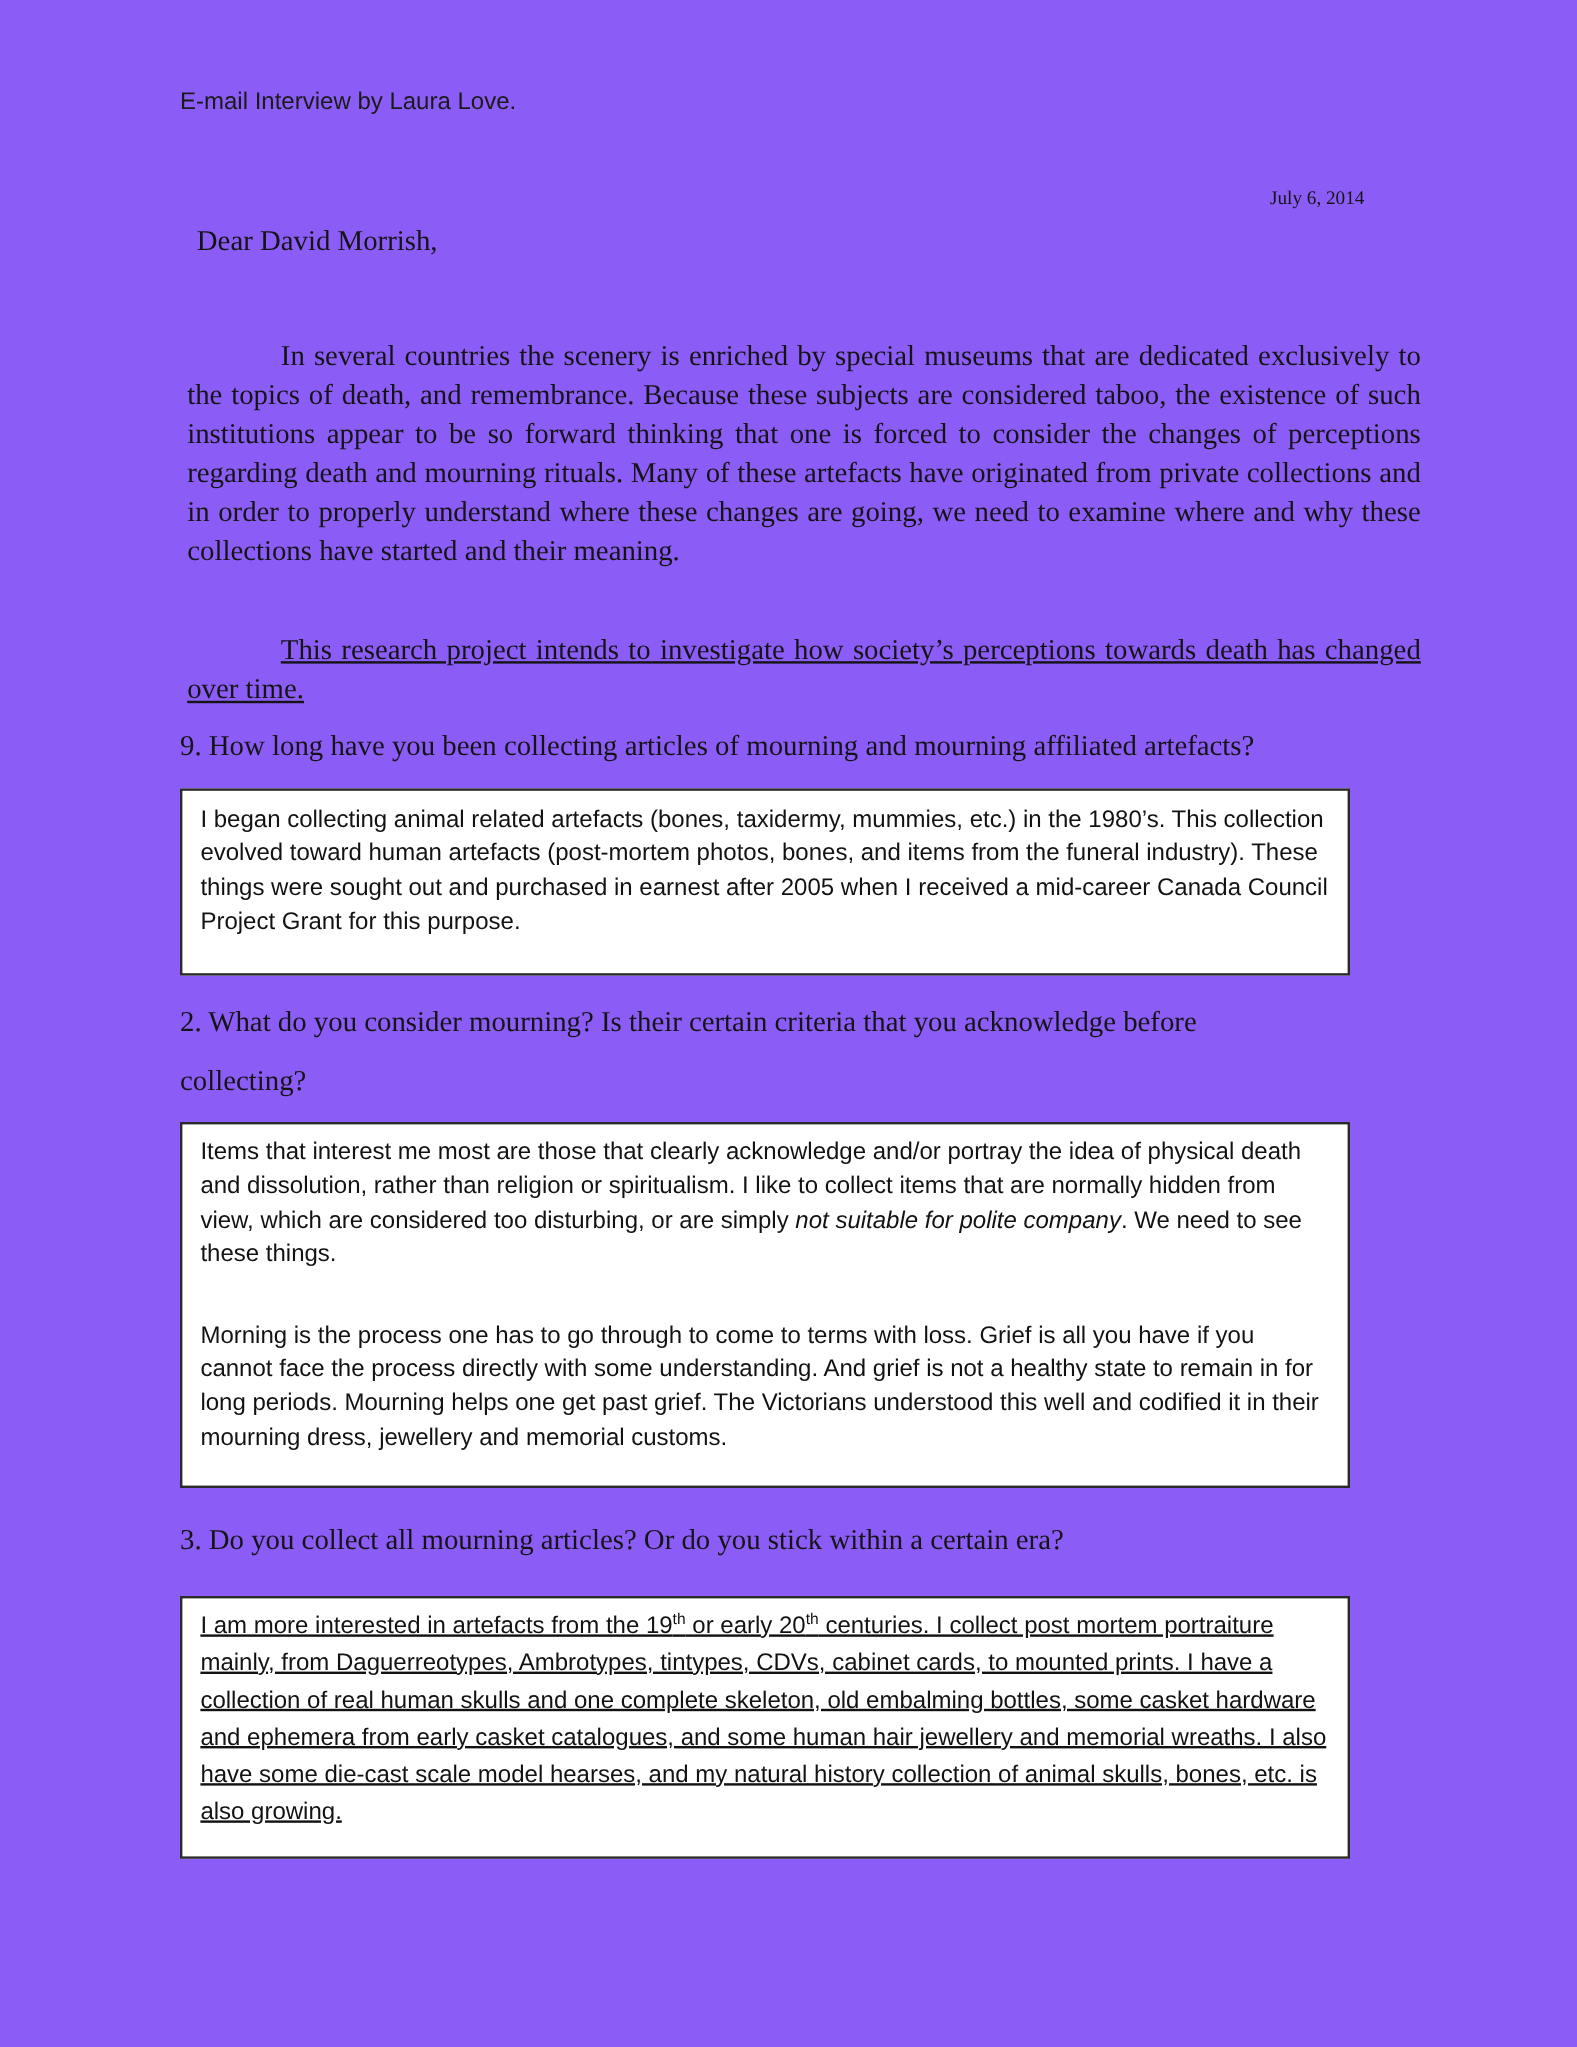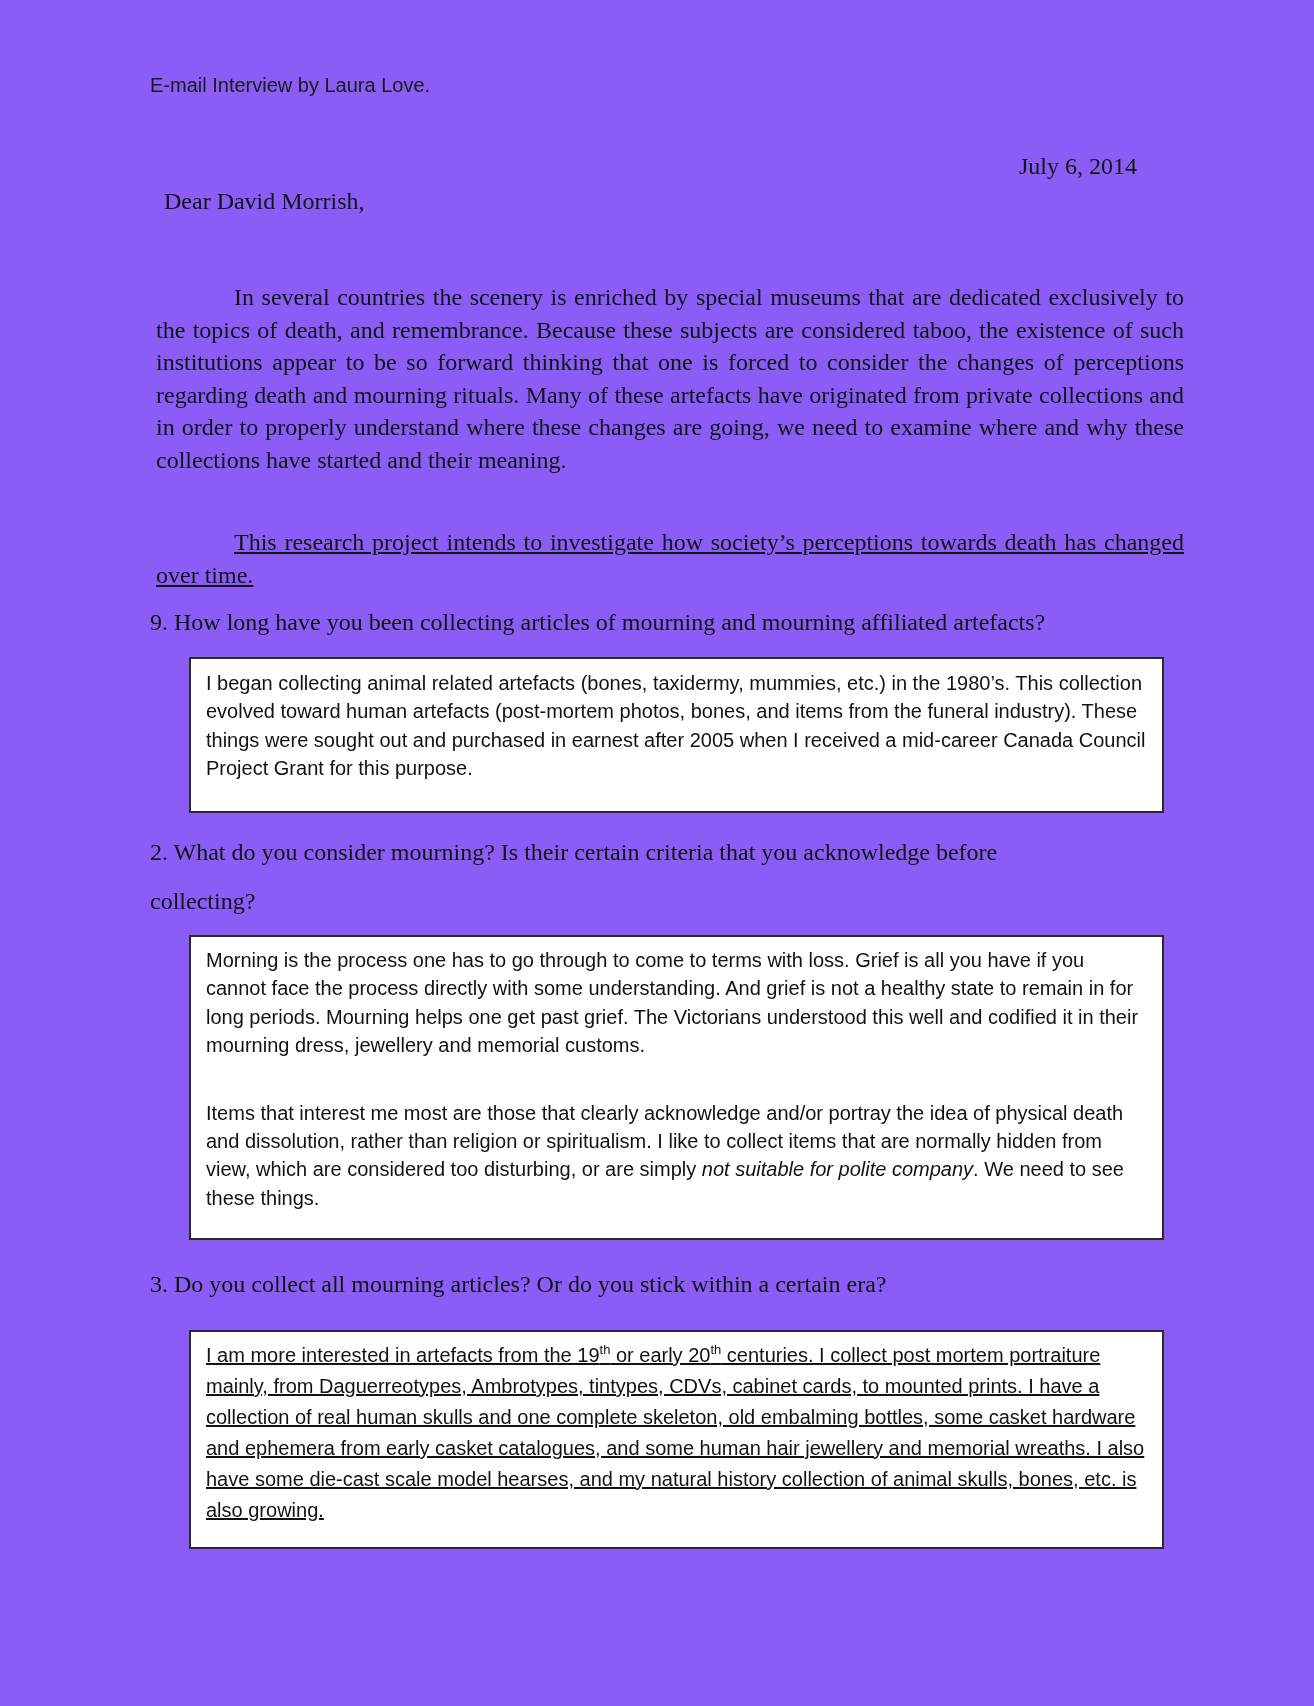--- a/index.html
+++ b/index.html
@@ -24,21 +24,21 @@
     font-size: 20px;
     line-height: 26px;
     color: #1a1a1a;
   }
   .date {
     position: absolute;
     left: 150px;
     top: 151px;
     width: 987px;
     text-align: right;
-    font-size: 24px;
+    font-size: 16px;
     line-height: 30px;
   }
   .salutation {
     position: absolute;
     left: 164px;
     top: 186px;
     font-size: 24px;
     line-height: 30px;
   }
   .intro-para {
@@ -73,21 +73,20 @@
     left: 150px;
     width: 975px;
     box-sizing: border-box;
     border: 2px solid #2a2a2a;
     background: #ffffff;
     font-family: "Liberation Sans", "DejaVu Sans", sans-serif;
     font-size: 20px;
     line-height: 28.4px;
     color: #121212;
     padding: 10px 16px 26px 15px;
-    margin-left: 39px;
   }
   .answer-box p { margin: 0; }
   .answer-box.box1 { top: 657px; min-height: 156px; }
   .answer-box.box2 { top: 935px; min-height: 305px; padding-top: 9px; padding-bottom: 26px; }
   .answer-box.box2 p + p { margin-top: 39px; }
   .answer-box.box3 { top: 1330px; min-height: 219px; line-height: 31px; padding-top: 8px; padding-bottom: 20px; text-decoration: underline; }
   .answer-box em { font-style: italic; }
   sup {
     font-size: 13px;
     line-height: 0;
@@ -116,22 +115,22 @@
   <div class="answer-box box1">
     <p>I began collecting animal related artefacts (bones, taxidermy, mummies, etc.) in the 1980’s. This collection evolved toward human artefacts (post-mortem photos, bones, and items from the funeral industry). These things were sought out and purchased in earnest after 2005 when I received a mid-career Canada Council Project Grant for this purpose.</p>
   </div>
 
   <div class="question q2">
     <span>2. What do you consider mourning? Is their certain criteria that you acknowledge before</span>
     <span>collecting?</span>
   </div>
 
   <div class="answer-box box2">
+    <p><span>Items that interest me most are those that clearly acknowledge and/or portray the idea of physical death and dissolution, rather than religion or spiritualism. I like to collect items that are normally hidden from view, which are considered too disturbing, or are simply </span><em>not suitable for polite company</em><span>. We need to see these things.</span></p>
     <p>Morning is the process one has to go through to come to terms with loss. Grief is all you have if you cannot face the process directly with some understanding. And grief is not a healthy state to remain in for long periods. Mourning helps one get past grief. The Victorians understood this well and codified it in their mourning dress, jewellery and memorial customs.</p>
-    <p><span>Items that interest me most are those that clearly acknowledge and/or portray the idea of physical death and dissolution, rather than religion or spiritualism. I like to collect items that are normally hidden from view, which are considered too disturbing, or are simply </span><em>not suitable for polite company</em><span>. We need to see these things.</span></p>
   </div>
 
   <div class="question q3">3. Do you collect all mourning articles? Or do you stick within a certain era?</div>
 
   <div class="answer-box box3">
     <p><span>I am more interested in artefacts from the 19</span><sup>th</sup><span> or early 20</span><sup>th</sup><span> centuries. I collect post mortem portraiture mainly, from Daguerreotypes, Ambrotypes, tintypes, CDVs, cabinet cards, to mounted prints. I have a collection of real human skulls and one complete skeleton, old embalming bottles, some casket hardware and ephemera from early casket catalogues, and some human hair jewellery and memorial wreaths. I also have some die-cast scale model hearses, and my natural history collection of animal skulls, bones, etc. is also growing.</span></p>
   </div>
 
 </div>
 

